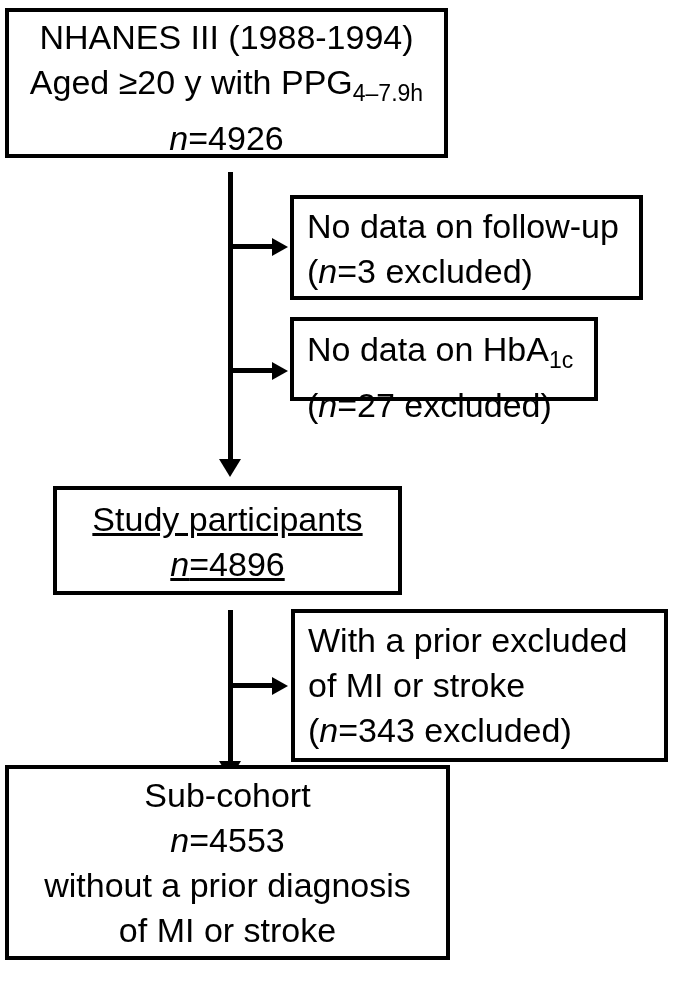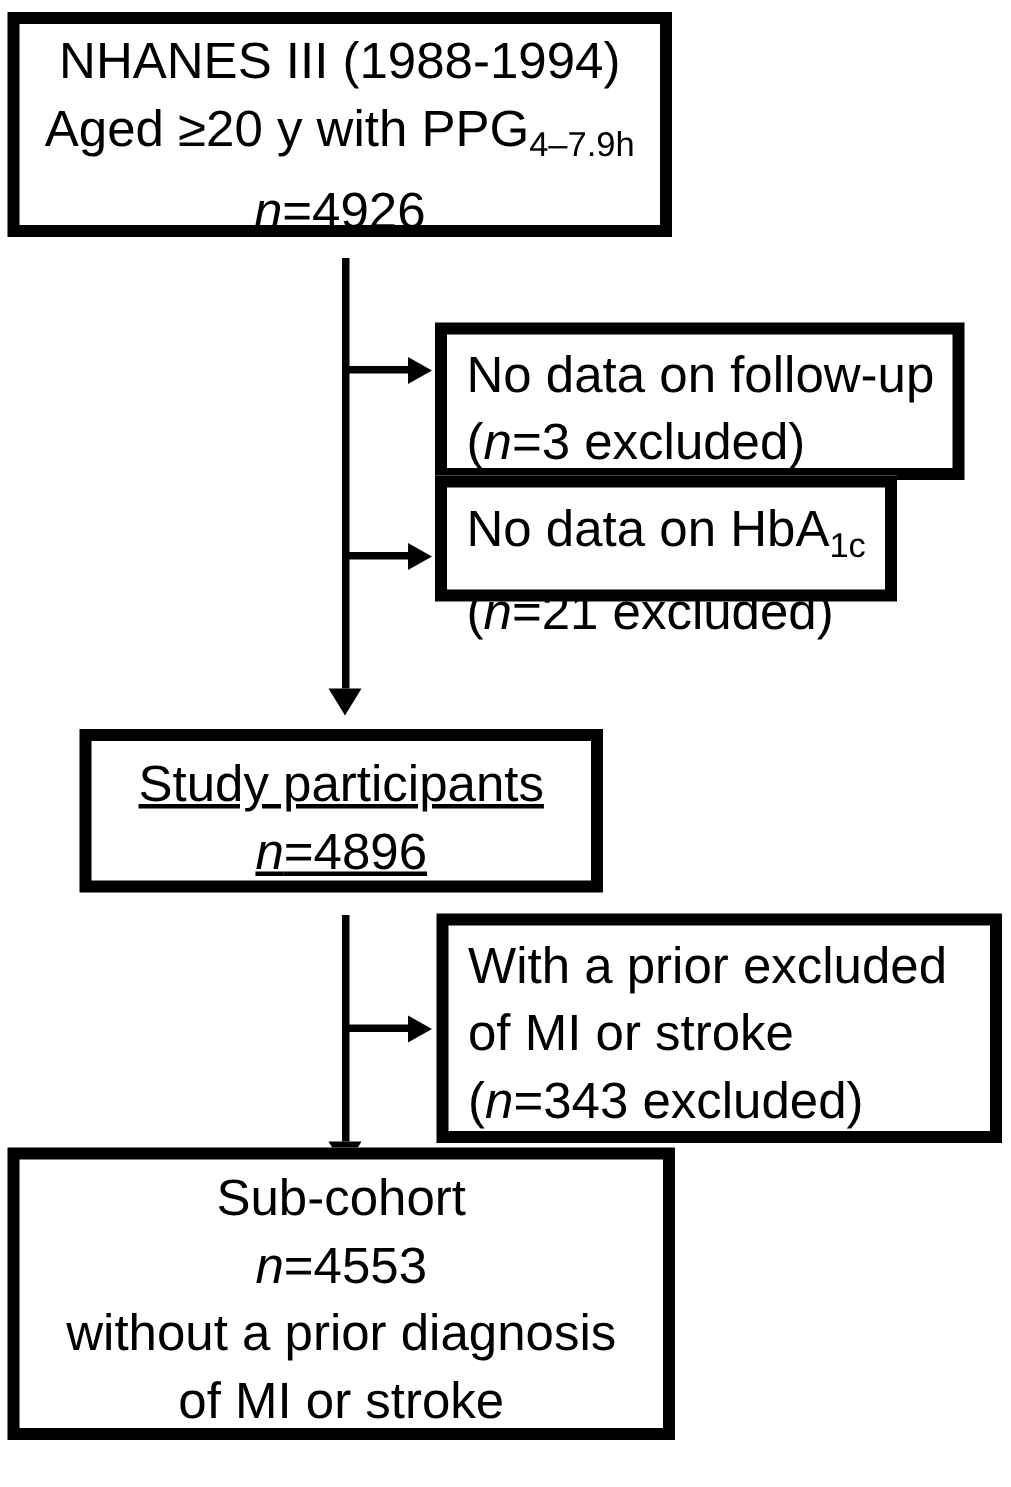--- a/index.html
+++ b/index.html
@@ -12,21 +12,21 @@
     width: 674px;
     height: 991px;
     background: #ffffff;
     font-family: "Liberation Sans", sans-serif;
     color: #000000;
     overflow: hidden;
   }
   .box {
     position: absolute;
     box-sizing: border-box;
-    border: 8px solid #000000;
+    border: 4px solid #000000;
     background: #ffffff;
     font-size: 34px;
     line-height: 45px;
   }
   .box .line { white-space: nowrap; }
   .box.center { text-align: center; }
   .it { font-style: italic; }
   .sub {
     font-size: 23px;
     vertical-align: -7px;
@@ -42,21 +42,21 @@
   }
   .arrow-right {
     position: absolute;
     width: 0; height: 0;
     border-top: 9px solid transparent;
     border-bottom: 9px solid transparent;
     border-left: 16px solid #000000;
   }
   
   #box-source       { left: 5px;   top: 8px;   width: 443px; height: 150px; padding-top: 3px; }
-  #box-followup     { left: 290px; top: 195px; width: 353px; height: 105px; padding: 5px 8px 0 13px; margin-top: 20px; }
+  #box-followup     { left: 290px; top: 195px; width: 353px; height: 105px; padding: 5px 8px 0 13px; }
   #box-hba1c        { left: 290px; top: 317px; width: 308px; height: 84px; padding: 6px 8px 0 13px; }
   #box-participants { left: 53px;  top: 486px; width: 349px; height: 109px; padding-top: 7px; text-decoration: underline; }
   #box-prior        { left: 291px; top: 609px; width: 377px; height: 153px; padding: 5px 6px 0 13px; }
   #box-subcohort    { left: 5px;   top: 765px; width: 445px; height: 195px; padding-top: 4px; }
   
   #vline1 { left: 228px; top: 172px; height: 287px; }
   #head1  { left: 219px; top: 459px; }
   #b1h    { left: 230px; top: 244px; width: 43px; }
   #b1a    { left: 272px; top: 238px; }
   #b2h    { left: 230px; top: 368px; width: 43px; }
@@ -86,21 +86,21 @@
   <div class="box" id="box-followup">
     <div class="line"><span>No data on follow-up</span></div>
     <div class="line"><span>(</span><span class="it">n</span><span>=3 excluded)</span></div>
   </div>
 
   <div class="hline" id="b2h"></div>
   <div class="arrow-right" id="b2a"></div>
 
   <div class="box" id="box-hba1c">
     <div class="line"><span>No data on HbA</span><span class="sub">1c</span></div>
-    <div class="line"><span>(</span><span class="it">n</span><span>=21 excluded)</span></div>
+    <div class="line"><span>(</span><span class="it">n</span><span>=27 excluded)</span></div>
   </div>
 
   <div class="box center" id="box-participants">
     <div class="line"><span>Study participants</span></div>
     <div class="line"><span class="it">n</span><span>=4896</span></div>
   </div>
 
   <div class="vline" id="vline2"></div>
   <div class="arrow-down" id="head2"></div>
 

